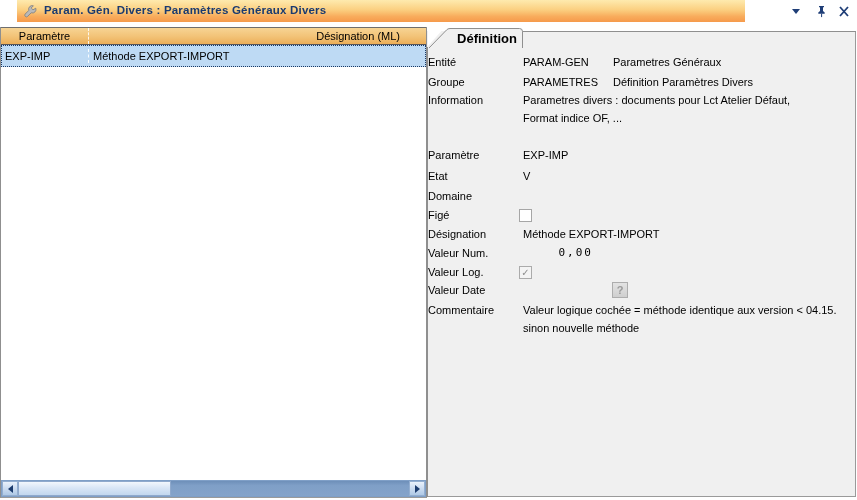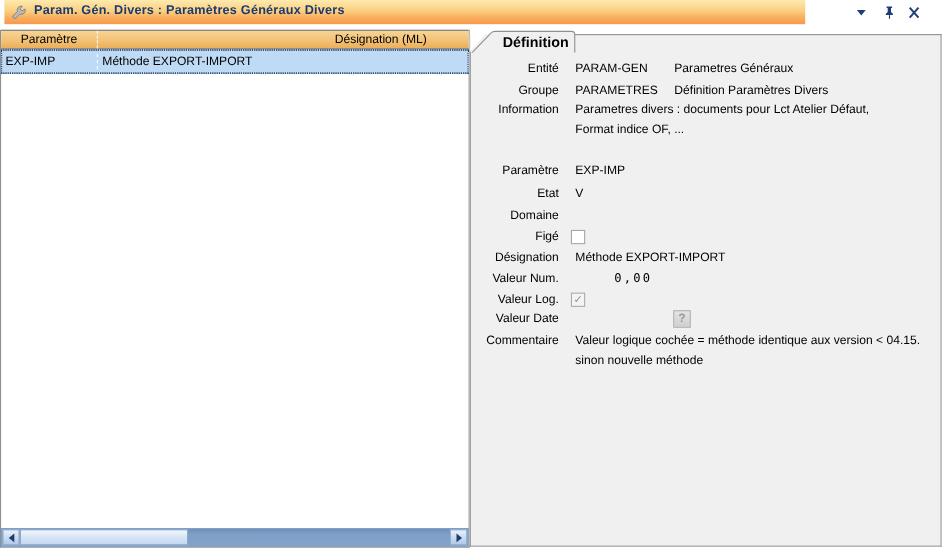--- a/index.html
+++ b/index.html
@@ -4,21 +4,21 @@
 <style>
   html,body{margin:0;padding:0;background:#fff;}
   *{box-sizing:border-box;}
   #window{
     position:relative;width:857px;height:500px;overflow:hidden;
     font-family:"Liberation Sans","DejaVu Sans",sans-serif;
     font-size:11px;color:#000;background:#fff;
   }
   
   #titlebar{
-    position:absolute;left:4px;top:0;width:728px;height:22px;
+    position:absolute;left:17px;top:0;width:728px;height:22px;
     background:linear-gradient(to bottom,#FEEAAE 0%,#FBCF80 45%,#F8AC5C 75%,#F69A4B 100%);
     display:flex;align-items:center;
   }
   #title-icon{position:absolute;left:5px;top:3px;width:16px;height:16px;}
   #title-text{
     position:absolute;left:27px;top:4px;
     color:#1A3A70;font-weight:bold;font-size:11.5px;letter-spacing:.2px;
   }
   .win-ctrl{position:absolute;top:5px;width:14px;height:13px;cursor:default;}
   #ctrl-drop{left:775px;top:9px;width:0;height:0;
@@ -33,21 +33,21 @@
     border-bottom:1px solid #9A9A9A;
   }
   #table-header{
     position:absolute;left:0;top:0;width:425px;height:18px;
     background:linear-gradient(to bottom,#F7D494 0%,#F2C276 55%,#ECAE58 100%);
     border-top:1px solid #6E6E6E;border-bottom:1px solid #55555A;
     display:flex;
   }
   .hdr-cell{height:16px;line-height:16px;}
   #hdr-param{width:88px;text-align:center;border-right:1px dashed rgba(255,255,255,.85);}
-  #hdr-desig{flex:1;text-align:right;padding-right:38px;}
+  #hdr-desig{flex:1;text-align:right;padding-right:26px;}
   #table-row-selected{
     position:absolute;left:0;top:18px;width:425px;height:22px;
     background:#BEDAF4;
     border-top:1px dotted #1B3A66;border-bottom:1px dotted #1B3A66;
     outline:1px dotted #1B3A66;outline-offset:-1px;
     display:flex;align-items:center;
   }
   .row-cell{height:14px;line-height:14px;}
   #cell-param{width:88px;padding-left:4px;border-right:1px dashed rgba(255,255,255,.9);}
   #cell-desig{flex:1;padding-left:4px;}
@@ -76,21 +76,21 @@
   }
   #pane-top-border{position:absolute;left:521px;top:31px;width:335px;height:1px;background:#8F8F8F;}
   #pane-left-border{position:absolute;left:427px;top:47px;width:1px;height:450px;background:#8F8F8F;}
   #tab-svg{position:absolute;left:428px;top:27px;}
   #tab-label{
     position:absolute;left:455px;top:31px;width:64px;text-align:center;
     font-weight:bold;font-size:13px;color:#000;
   }
   
   .def-row{position:absolute;left:0;width:420px;height:16px;line-height:16px;}
-  .def-label{position:absolute;left:0;width:80px;text-align:right;color:#000;}
+  .def-label{position:absolute;left:0;width:80px;color:#000;}
   .def-val{position:absolute;left:95px;white-space:nowrap;text-align:right;}
   .def-val2{position:absolute;left:185px;white-space:nowrap;}
   .def-num{
     position:absolute;left:95px;width:70px;text-align:right;
     font-family:"DejaVu Sans Mono","Liberation Mono",monospace;
     letter-spacing:2px;font-size:11px;
   }
   .checkbox{
     position:absolute;left:91px;top:2px;width:13px;height:13px;
     background:#fff;border:1px solid #A6A6A6;

